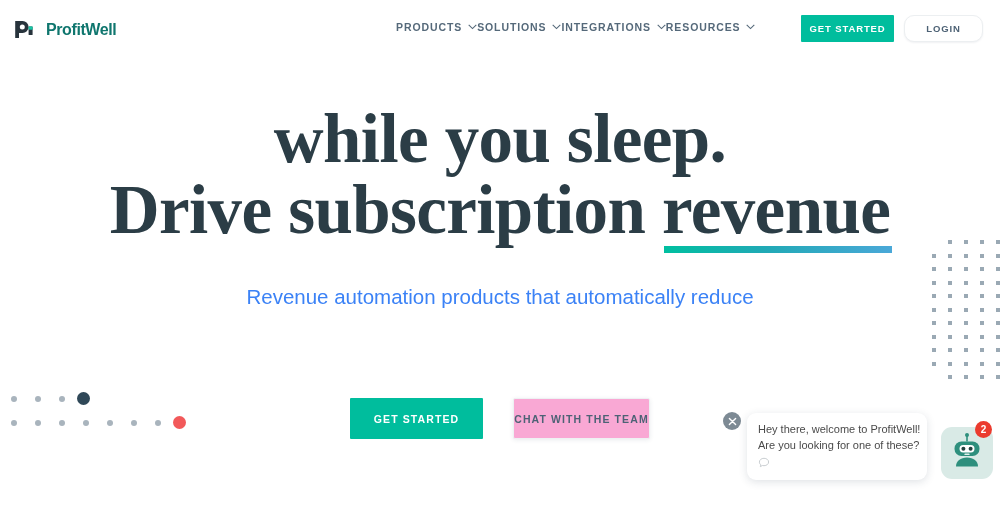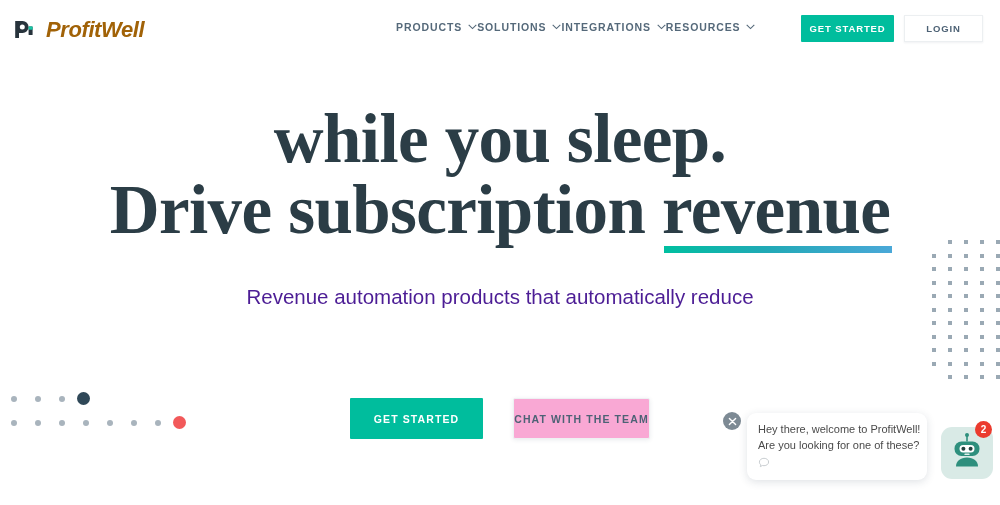--- a/index.html
+++ b/index.html
@@ -15,22 +15,22 @@
   .header {
     position:absolute; top:0; left:0; width:1000px; height:58px;
     display:flex; align-items:center;
   }
   .logo-wrap {
     position:absolute; left:12px; top:17px;
     display:flex; align-items:center; gap:9px;
   }
   .logo-mark { width:25px; height:25px; position:relative; }
   .logo-text {
-    font-size:22px; font-weight:bold; color:#a16207;
-    letter-spacing:-0.4px; line-height:1;font-style:italic;
+    font-size:16px; font-weight:bold; color:#0f766e;
+    letter-spacing:-0.4px; line-height:1;
   }
 
   .nav {
     position:absolute; left:396px; top:21px;
     display:flex; align-items:center; 
   }
   .nav-item {
     display:flex; align-items:center; gap:6px;
     font-size:10.5px; font-weight:bold; color:#55697a;
     letter-spacing:0.9px; cursor:pointer; white-space:nowrap;
@@ -44,21 +44,21 @@
     font-size:9.5px; font-weight:bold; letter-spacing:0.9px;
     display:flex; align-items:center; justify-content:center;
     border:none; cursor:pointer; border-radius:1px;
   }
   .btn-login {
     position:absolute; left:904px; top:15px;
     width:79px; height:27px;
     background:#ffffff; color:#4d6275;
     font-size:9.5px; font-weight:bold; letter-spacing:0.9px;
     display:flex; align-items:center; justify-content:center;
-    border:1px solid #eceff1; border-radius:0; cursor:pointer;
+    border:1px solid #eceff1; border-radius:10px; cursor:pointer;
     box-shadow:0 1px 2px rgba(40,60,80,0.07);
   }
 
   
   .hero-title {
     position:absolute; top:104px; left:0; width:1000px;
     text-align:center;
     font-family:"Liberation Serif", serif;
     font-weight:bold; font-size:69px; line-height:71px;
     color:#2b3d46; letter-spacing:-0.6px;
@@ -67,21 +67,21 @@
   .hl-underlined { position:relative; display:inline-block; }
   .hl-underlined::after {
     content:""; position:absolute; left:2px; right:-2px; bottom:-7px;
     height:7px;
     background:linear-gradient(90deg,#00bfa0 0%,#21a9b6 45%,#4aa8d8 100%);
   }
 
   .hero-sub {
     position:absolute; top:283px; left:0; width:1000px;
     text-align:center;
-    font-size:20.5px; line-height:27px; color:#4c1d95;
+    font-size:20.5px; line-height:27px; color:#3b82f6;
     font-weight:400;
   }
   .hero-sub span { display:block; }
 
   .cta-row {
     position:absolute; top:398px; left:0; width:1000px;
     display:flex; justify-content:center; align-items:flex-start; gap:30px;
   }
   .btn-get-started-hero {
     width:133px; height:41px;

